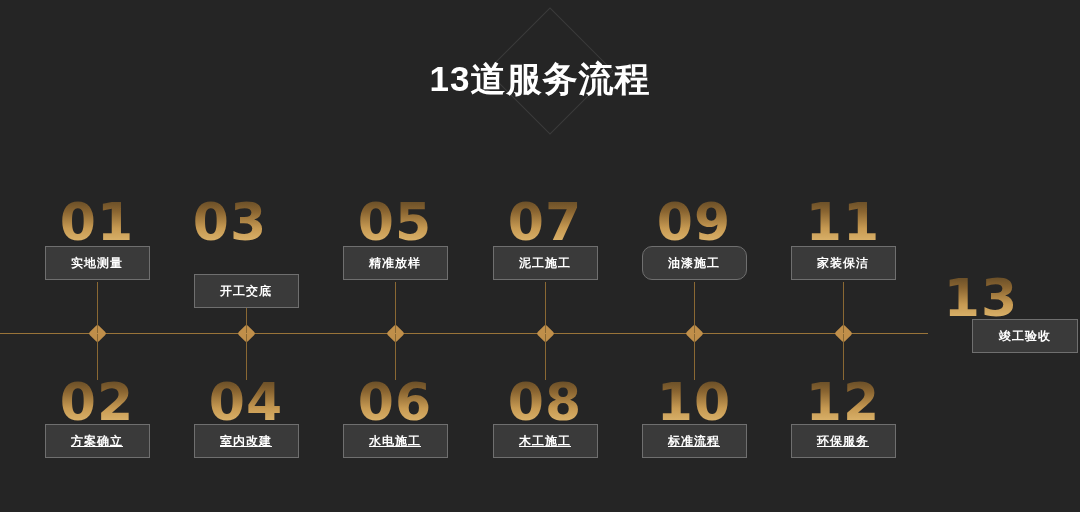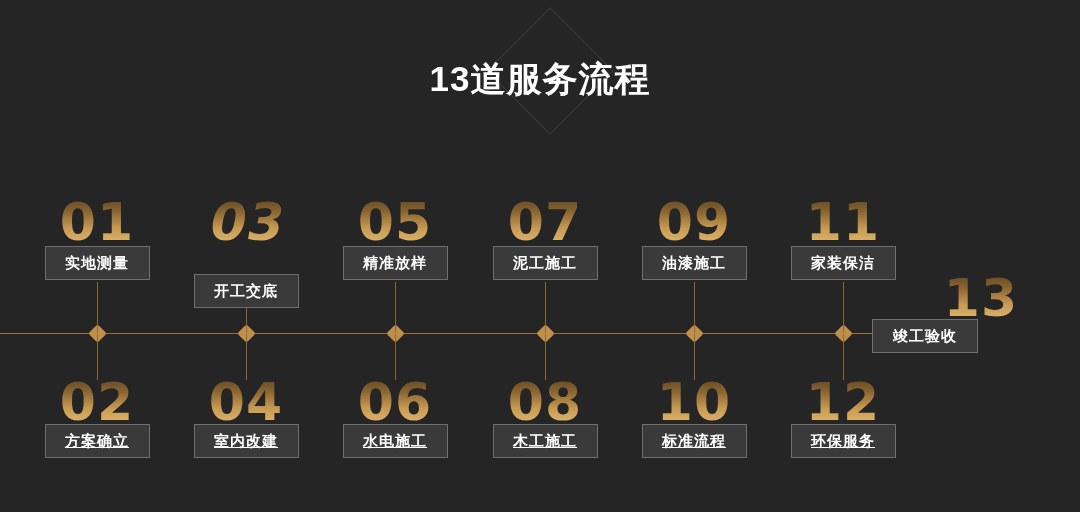--- a/index.html
+++ b/index.html
@@ -110,21 +110,21 @@
   
   .card {
     position: absolute;
     width: 105px;
     height: 34px;
     margin-left: -52.5px;
     box-sizing: border-box;
     background: #3a3a3a;
     border: 1px solid #6f6f6f;
     color: #ffffff;
-    font-size: 15px;
+    font-size: 12px;
     font-weight: bold;
     letter-spacing: 1px;
     display: flex;
     align-items: center;
     justify-content: center;
   }
   .card.top    { top: 246px; }
   .card.bottom { top: 424px; text-decoration: underline; }
   .card.end {
     top: 319px;
@@ -163,37 +163,37 @@
       <div class="connector down" style="left: 694px;"></div>
       <div class="node" style="left: 843px;"></div>
       <div class="connector up" style="left: 843px;"></div>
       <div class="connector down" style="left: 843px;"></div>
     </div>
   <div id="steps-layer">
       <div class="num top" style="left: 97px;">01</div>
       <div class="card top" style="left: 97px;">实地测量</div>
       <div class="num bottom" style="left: 97px;">02</div>
       <div class="card bottom" style="left: 97px;">方案确立</div>
-      <div class="num top" style="left: 248px; font-style: italic;">03</div>
+      <div class="num top" style="left: 230px;">03</div>
       <div class="card top" style="left: 246px; margin-top: 28px;">开工交底</div>
       <div class="num bottom" style="left: 246px;">04</div>
       <div class="card bottom" style="left: 246px;">室内改建</div>
       <div class="num top" style="left: 395px;">05</div>
       <div class="card top" style="left: 395px;">精准放样</div>
       <div class="num bottom" style="left: 395px;">06</div>
       <div class="card bottom" style="left: 395px;">水电施工</div>
       <div class="num top" style="left: 545px;">07</div>
       <div class="card top" style="left: 545px;">泥工施工</div>
       <div class="num bottom" style="left: 545px;">08</div>
       <div class="card bottom" style="left: 545px;">木工施工</div>
       <div class="num top" style="left: 694px;">09</div>
-      <div class="card top" style="left: 694px;">油漆施工</div>
+      <div class="card top" style="left: 694px; border-radius: 10px;">油漆施工</div>
       <div class="num bottom" style="left: 694px;">10</div>
       <div class="card bottom" style="left: 694px;">标准流程</div>
       <div class="num top" style="left: 843px;">11</div>
       <div class="card top" style="left: 843px;">家装保洁</div>
       <div class="num bottom" style="left: 843px;">12</div>
       <div class="card bottom" style="left: 843px;">环保服务</div>
       <div class="num end" style="left: 981px;">13</div>
-      <div class="card end" style="left: 872px;">竣工验收</div>
+      <div class="card end" style="left: 972px;">竣工验收</div>
     </div>
 
 </div>
 
 </body></html>

